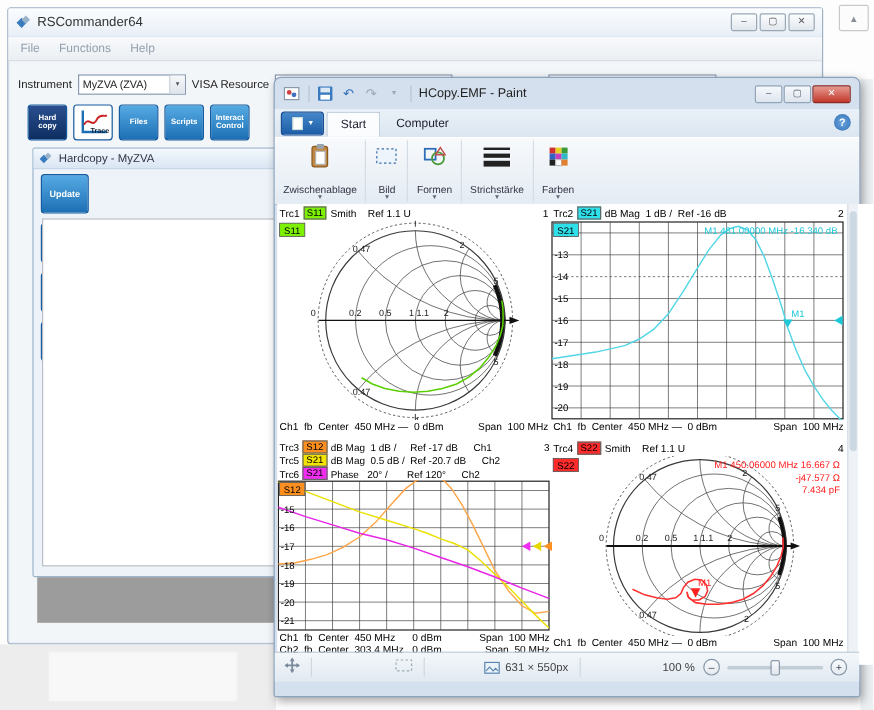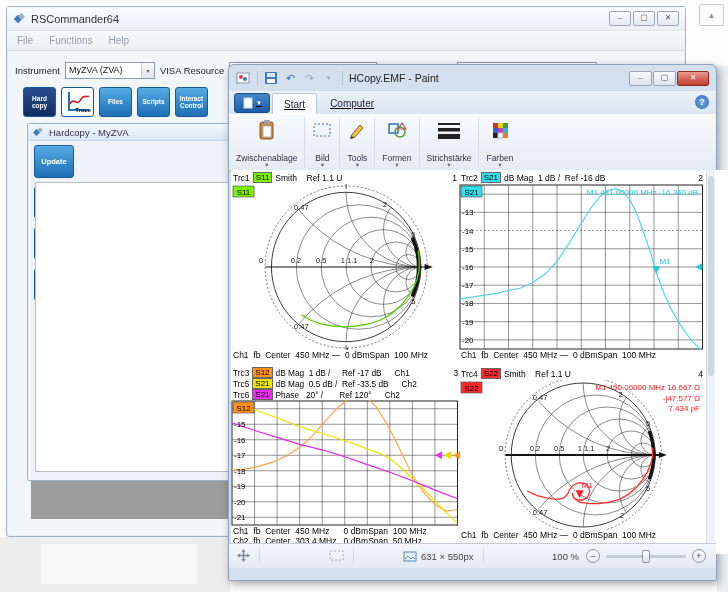--- a/index.html
+++ b/index.html
@@ -34,21 +34,21 @@
   .right-strip{position:absolute;left:717px;top:66px;width:11px;height:526px;background:#eceff2;}
   
   .paint-win{position:absolute;left:228px;top:64px;width:489px;height:517px;background:#d4e0ee;border:1px solid #8ba3bd;border-radius:6px 6px 2px 2px;box-shadow:2px 3px 8px rgba(0,0,0,.35);}
   .p-title{height:26px;display:flex;align-items:center;gap:4px;padding:0 7px;font-size:10.5px;color:#222;}
   .qat-sep{width:1px;height:14px;background:#b6c4d2;margin:0 2px;}
   .qicon{width:15px;height:15px;display:flex;align-items:center;justify-content:center;font-size:11px;color:#2f6fb8;}
   .qicon.gray{color:#9aa6b2;}
   .p-controls{margin-left:auto;display:flex;gap:1px;}
   .pwbtn{width:23px;height:15px;border:1px solid #93a5b8;border-radius:2px;background:linear-gradient(#f6f9fc,#dde5ee);font-size:8px;line-height:12px;text-align:center;color:#556;}
   .pwbtn.close{width:32px;background:linear-gradient(#e89a90,#c0392b);color:#fff;border-color:#8e2a20;}
-  .p-tabs{height:23px;display:flex;align-items:flex-end;gap:2px;padding:0 5px;background:linear-gradient(#eaf1f8,#dbe6f1);position:relative;text-decoration:underline;}
+  .p-tabs{height:23px;display:flex;align-items:flex-end;gap:2px;padding:0 5px;background:linear-gradient(#eaf1f8,#dbe6f1);position:relative;}
   .appbtn{width:36px;height:20px;margin-bottom:1px;border-radius:3px;border:1px solid #1a4f92;background:linear-gradient(#4487c9,#1d5ca6);display:flex;align-items:center;justify-content:center;gap:2px;color:#fff;font-size:6px;}
   .ptab{height:21px;padding:0 11px;display:flex;align-items:center;font-size:10px;color:#223;}
   .ptab.active{background:#fafcfe;border:1px solid #b9c6d4;border-bottom:none;border-radius:2px 2px 0 0;}
   .help-icon{position:absolute;right:7px;top:4px;width:14px;height:14px;border-radius:50%;background:radial-gradient(#6fa8dc,#2f6fb8);color:#fff;font-size:9px;font-weight:bold;display:flex;align-items:center;justify-content:center;}
   .p-ribbon{height:57px;display:flex;align-items:stretch;background:linear-gradient(#f8fafc,#e3ebf3);border-top:1px solid #fff;border-bottom:1px solid #b8c4d0;padding:2px 0;}
   .rgroup{display:flex;flex-direction:column;align-items:center;padding:2px 7px 0;border-right:1px solid #d4dde6;}
   .rgroup .ricon{height:28px;display:flex;align-items:center;justify-content:center;}
   .rgroup .ricon.hl{background:linear-gradient(#fde9b8,#f9c465);border:1px solid #d99a3c;border-radius:2px;padding:1px 5px;}
   .rlabel{font-size:8.5px;color:#334;margin-top:12px;white-space:nowrap;}
   .chev{font-size:5.5px;color:#667;line-height:5px;}
@@ -62,21 +62,21 @@
   .zoom-thumb{position:absolute;left:36px;top:-5px;width:8px;height:13px;background:linear-gradient(#fbfcfd,#dfe6ed);border:1px solid #8898a8;border-radius:2px;}
   .zbtn{width:14px;height:14px;border-radius:50%;border:1px solid #8898a8;background:linear-gradient(#fafcfe,#e4eaf0);color:#445;font-size:9px;line-height:12px;text-align:center;}
   .plot{position:absolute;}
   .plot-header{display:flex;align-items:center;height:13px;font-size:8.5px;white-space:pre;color:#000;padding:0 2px;}
   .plot-header.h11{height:11px;font-size:8.3px;}
   .pbox{display:inline-block;border:1px solid #666;padding:0 2px;margin:0 3px;font-size:8px;line-height:9px;}
   .pb-green{background:#7df000;}.pb-cyan{background:#2ee0ea;}.pb-orange{background:#ff9020;}.pb-yellow{background:#f2e300;}.pb-magenta{background:#f02cf0;}.pb-red{background:#ff2a2a;}
   .hch{margin-left:13px;}
   .hnum{margin-left:auto;}
   .plot-body{position:relative;}
-  .plot-footer{display:flex;font-size:8.5px;white-space:pre;height:10px;line-height:10px;padding:0 2px;color:#000;}
+  .plot-footer{display:flex;justify-content:space-between;font-size:8.5px;white-space:pre;height:10px;line-height:10px;padding:0 2px;color:#000;}
 </style>
 </head>
 <body>
 
 <div class="screen">
 
   <div class="rsc-win">
     <div class="rsc-title">
       <svg width="13" height="13">
           <rect x="2" y="4" width="6" height="6" transform="rotate(45 5 7)" fill="#3a7bbf"></rect>
@@ -192,30 +192,20 @@
         <span class="rlabel">Zwischenablage</span>
         <span class="chev">▼</span>
       </div>
       <div class="rgroup">
         <span class="ricon">
             <svg width="20" height="16">
               <rect x="2" y="2" width="16" height="12" fill="#eef4fb" stroke="#3a6ea5" stroke-dasharray="2,2"></rect>
             </svg>
           </span>
         <span class="rlabel">Bild</span>
-        <span class="chev">▼</span>
-      </div>
-      <div class="rgroup">
-        <span class="ricon">
-            <svg width="18" height="18">
-              <polygon points="3,15 12,4 15,7 6,17" fill="#f0c050" stroke="#806020"></polygon>
-              <polygon points="3,15 6,17 2,18" fill="#333"></polygon>
-            </svg>
-          </span>
-        <span class="rlabel">Tools</span>
         <span class="chev">▼</span>
       </div>
       <div class="rgroup">
         <span class="ricon">
             <svg width="20" height="18">
               <rect x="2" y="3" width="9" height="9" fill="none" stroke="#2f6fb8" stroke-width="1.5"></rect>
               <circle cx="13" cy="11" r="5" fill="none" stroke="#4a9a3a" stroke-width="1.5"></circle>
               <polygon points="15,2 19,8 11,8" fill="none" stroke="#c05050" stroke-width="1.2"></polygon>
             </svg>
           </span>
@@ -365,21 +355,21 @@
       <div class="plot-header h11">
         <span>Trc3</span>
         <span class="pbox pb-orange">S12</span>
         <span>dB Mag  1 dB /     Ref -17 dB</span>
         <span class="hch">Ch1</span>
         <span class="hnum">3</span>
       </div>
       <div class="plot-header h11">
         <span>Trc5</span>
         <span class="pbox pb-yellow">S21</span>
-        <span>dB Mag  0.5 dB /  Ref -33.5 dB</span>
+        <span>dB Mag  0.5 dB /  Ref -20.7 dB</span>
         <span class="hch">Ch2</span>
       </div>
       <div class="plot-header h11">
         <span>Trc6</span>
         <span class="pbox pb-magenta">S21</span>
         <span>Phase   20° /       Ref 120°</span>
         <span class="hch">Ch2</span>
       </div>
       <div class="plot-body" style="width:229px;height:126px;"><svg width="229" height="126">
             <rect x="1" y="1" width="225.5" height="124" fill="#fff" stroke="#222" stroke-width="1"></rect>

